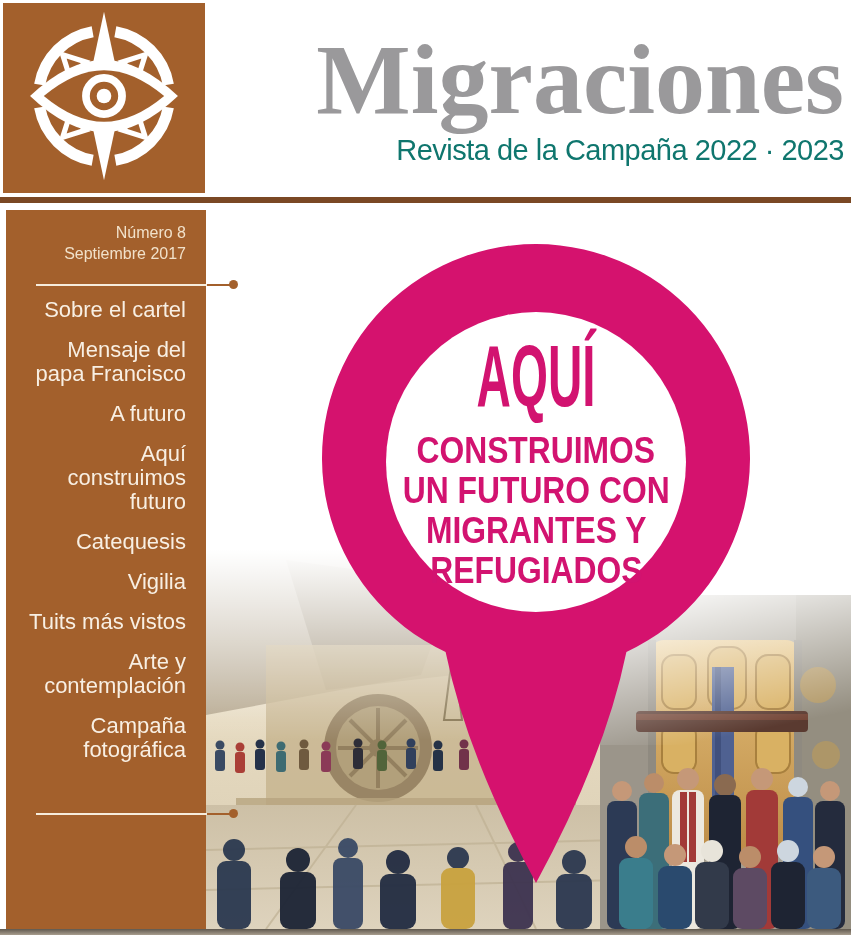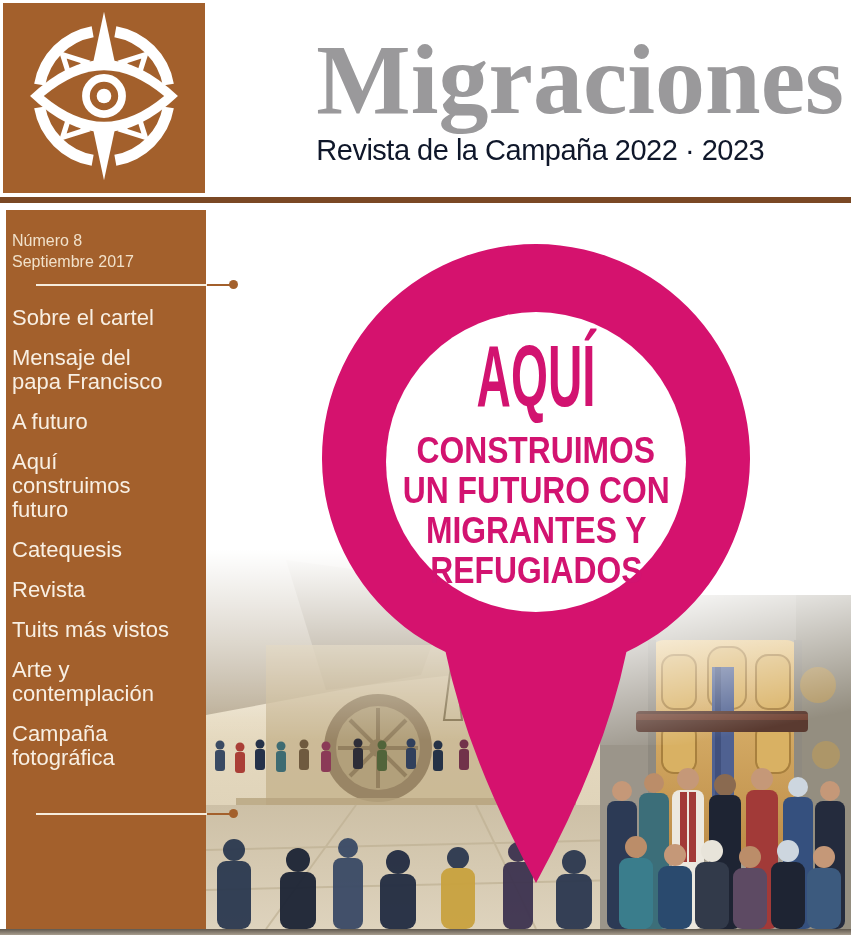--- a/index.html
+++ b/index.html
@@ -5,35 +5,35 @@
   html,body{margin:0;padding:0;}
   body{
     width:851px;height:935px;position:relative;overflow:hidden;
     background:#ffffff;font-family:"Liberation Sans",sans-serif;
   }
   
   .logo-block{
     position:absolute;left:3px;top:3px;width:202px;height:190px;
     background:#a3602c;display:flex;align-items:center;justify-content:center;
   }
-  .masthead{position:absolute;top:30px;right:7px;text-align:left;z-index:2;}
+  .masthead{position:absolute;top:30px;right:7px;text-align:right;z-index:2;}
   .masthead-title{
     font-family:"Liberation Serif",serif;font-weight:bold;font-size:100px;
     line-height:1.0;color:#9a999b;letter-spacing:0px;white-space:nowrap;
   }
   .masthead-subtitle{
-    margin-top:4px;font-size:29px;line-height:32px;color:#0f172a;
+    margin-top:4px;font-size:29px;line-height:32px;color:#0f766e;
     letter-spacing:-0.5px;white-space:nowrap;
   }
   .header-rule{position:absolute;left:0;top:197px;width:851px;height:6px;background:#7a4824;}
   
   .sidebar{
     position:absolute;left:6px;top:210px;width:200px;height:719px;
-    background:#a3602c;box-sizing:border-box;padding:20px 20px 0 6px;
-    text-align:left;z-index:3;
+    background:#a3602c;box-sizing:border-box;padding:12px 20px 0 6px;
+    text-align:right;z-index:3;
   }
   .issue{font-size:16px;line-height:21px;color:#f1e1ca;}
   .nav{margin-top:34px;}
   .nav-item{
     font-size:22px;line-height:24px;margin-bottom:16px;color:#f8efe3;
     white-space:pre-line;cursor:pointer;
   }
   .divider{position:absolute;display:flex;align-items:center;z-index:6;height:9px;}
   .divider .seg-light{width:171px;height:2px;background:#f6ecdc;}
   .divider .seg-brown{width:23px;height:2px;background:#a3602c;}
@@ -111,21 +111,21 @@
     <div>Septiembre 2017</div>
   </div>
   <div class="nav">
     <div class="nav-item">Sobre el cartel</div>
     <div class="nav-item">Mensaje del
 papa Francisco</div>
     <div class="nav-item">A futuro</div>
     <div class="nav-item">Aquí
 construimos futuro</div>
     <div class="nav-item">Catequesis</div>
-    <div class="nav-item">Revista</div>
+    <div class="nav-item">Vigilia</div>
     <div class="nav-item">Tuits más vistos</div>
     <div class="nav-item">Arte y
 contemplación</div>
     <div class="nav-item">Campaña fotográfica</div>
   </div>
 </div>
 
 <div class="divider" id="divider-top">
   <span class="seg-light"></span>
     <span class="seg-brown"></span>

